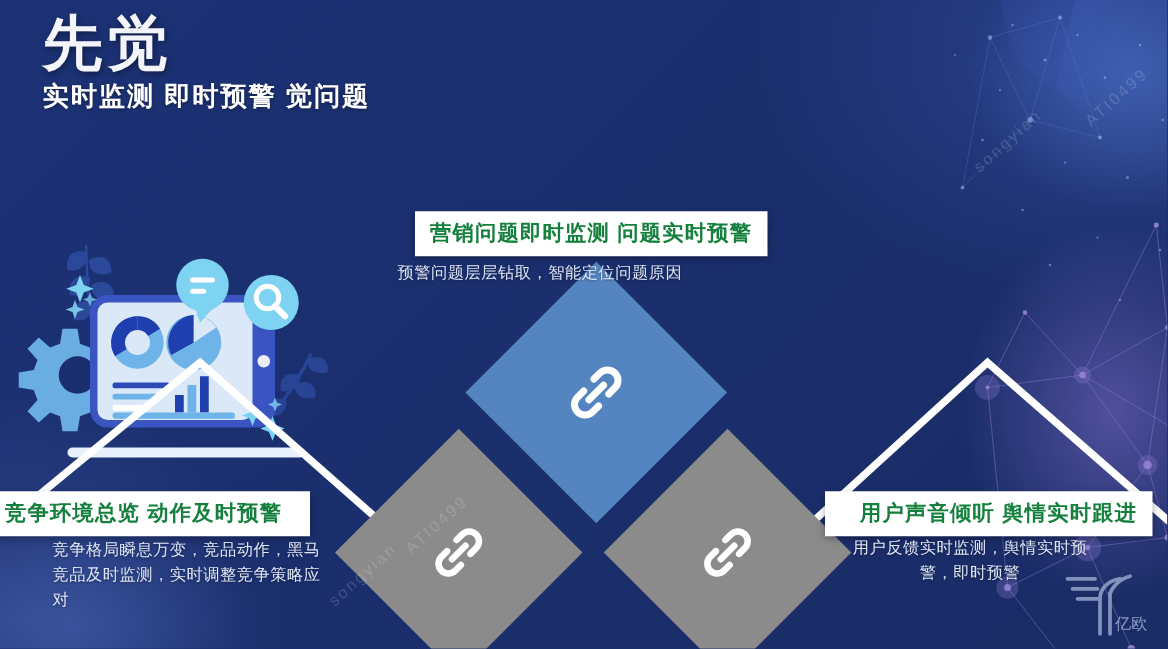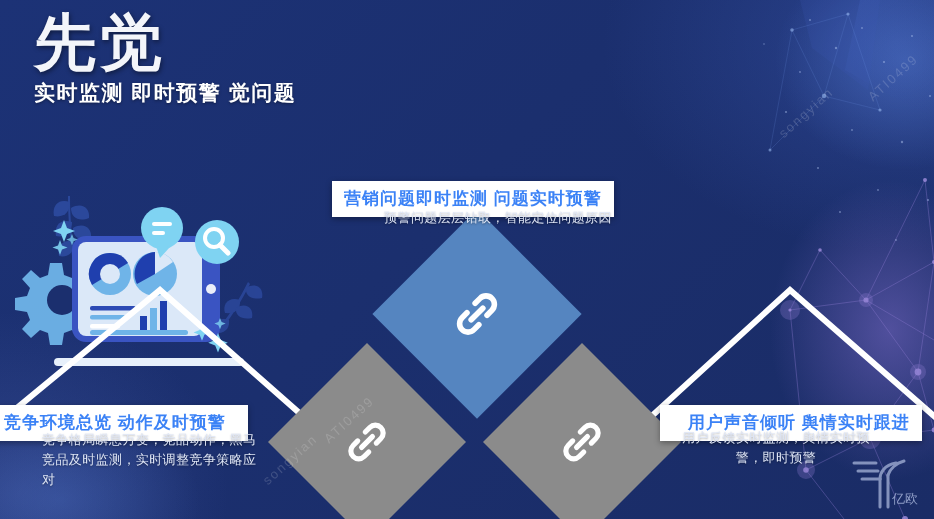--- a/index.html
+++ b/index.html
@@ -17,43 +17,42 @@
   }
 
   
   .netlayer { position:absolute; inset:0; pointer-events:none; }
   .stars { position:absolute; inset:0; pointer-events:none; }
 
   
   .header { position:absolute; left:34px; top:8px; }
   .title {
     font-family:"Liberation Serif","DejaVu Serif",serif;
-    font-size:62px; font-weight:700; color:#f3f5fa; letter-spacing:4px;
+    font-size:48px; font-weight:700; color:#f3f5fa; letter-spacing:4px;
     line-height:1.15; text-shadow:1px 2px 5px rgba(0,0,0,.45);
   }
   .subtitle {
     font-size:21px; font-weight:700; color:#ffffff;
     letter-spacing:1.5px; text-shadow:0 1px 3px rgba(0,0,0,.4);
   }
 
   
   .label-box {
-    position:absolute; background:#ffffff; color:#3b82f6;
+    position:absolute; background:#ffffff; color:#15803d;
     font-size:17px; font-weight:700; letter-spacing:1px;
     padding:6px 12px 7px 12px; white-space:nowrap;
     box-shadow:0 2px 6px rgba(0,0,0,.35);
-    margin-top:12px;
   }
   .desc {
     position:absolute; color:#dfe6f6; font-size:13px; line-height:1.55;
     letter-spacing:.4px; text-shadow:0 1px 2px rgba(0,0,0,.35);
   }
 
   #label-top { left:332px; top:169px; }
-  #desc-top  { left:318px; top:208px; width:360px; text-align:center; }
+  #desc-top  { left:318px; top:208px; width:360px; }
 
   #label-left { left:-8px; top:393px; padding-right:22px; }
   #desc-left  { left:42px; top:430px; width:220px; text-align:left; }
 
   #label-right { left:660px; top:393px; padding-left:28px; }
   #desc-right  { left:676px; top:428px; width:200px; text-align:center; }
 
   
   .diamond {
     position:absolute; transform:rotate(45deg);

